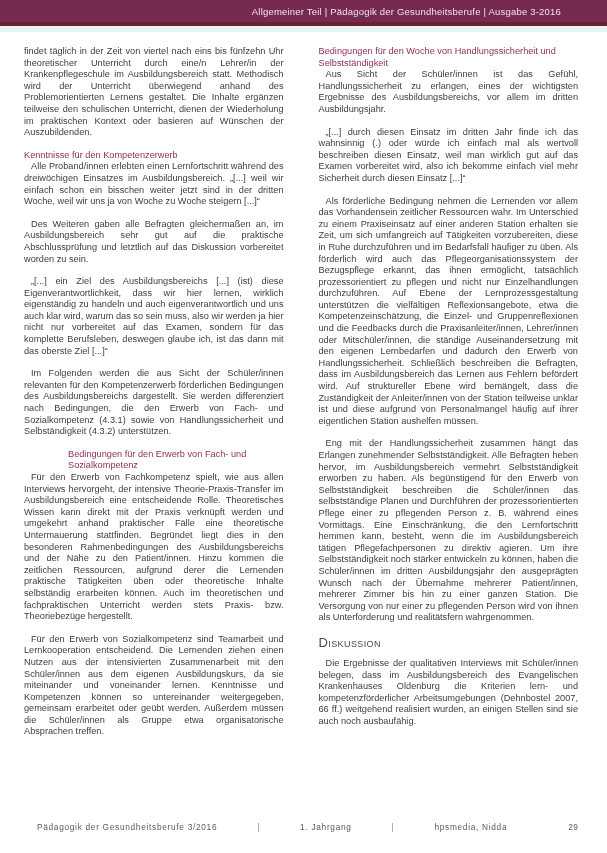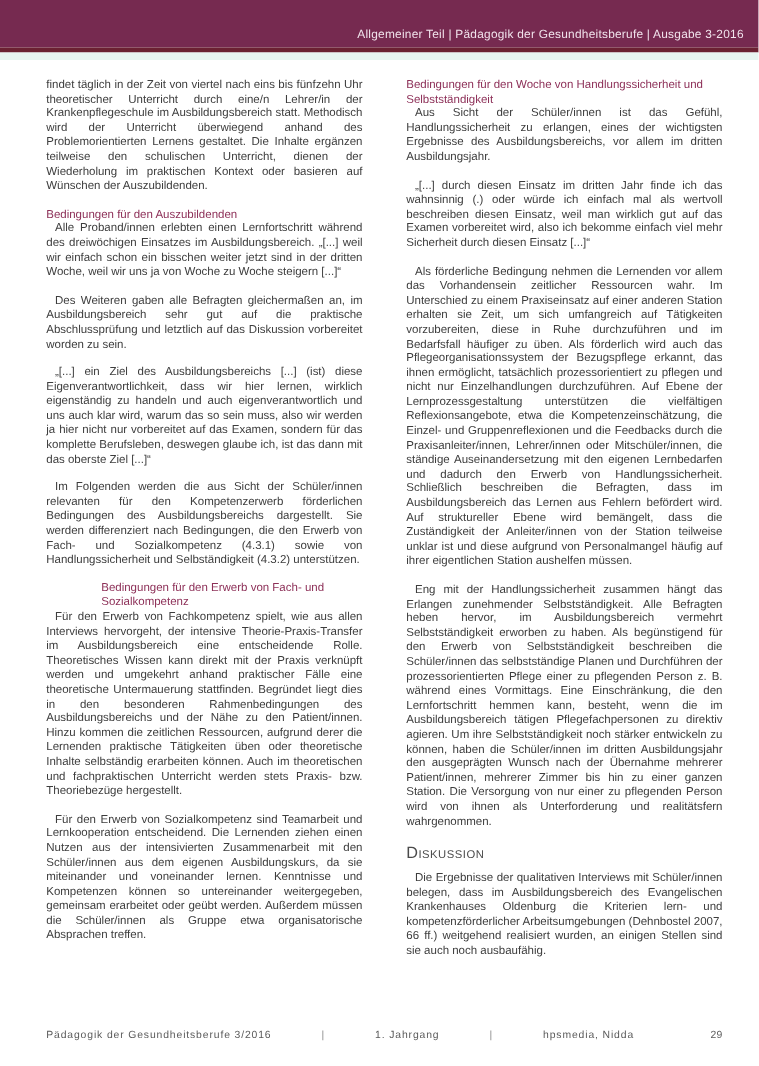--- a/index.html
+++ b/index.html
@@ -1,29 +1,29 @@
 <!DOCTYPE html>
 <html lang="de"><head>
 <meta charset="utf-8">
 <style>
   * { margin: 0; padding: 0; box-sizing: border-box; }
   html, body { width: 607px; height: 853px; background: #ffffff; }
   body { font-family: "Liberation Sans", sans-serif; }
   .page { position: relative; width: 607px; height: 853px; background: #ffffff; overflow: hidden; }
 
   .header-bar {
-    height: 38px; background: #762a50;
+    height: 22px; background: #762a50;
     display: flex; justify-content: flex-end; align-items: flex-end;
-    padding: 0 12px 5px 0;
+    padding: 0 46px 5px 0;
   }
   .header-title { color: #f1e3ec; font-size: 9.5px; letter-spacing: 0.2px; }
   .header-line { height: 4px; background: #6b2132; }
   .header-stripe { height: 6px; background: #e8f4f1; }
 
-  .content { display: flex; gap: 35px; padding: 14px 29px 0 37px; }
+  .content { display: flex; gap: 35px; padding: 14px 29px 0 24px; }
   .column { flex: 1; min-width: 0; }
 
   .block {
     font-size: 9.2px; line-height: 11.6px; color: #3d3d3d;
     text-align: justify; margin-bottom: 11px;
     overflow-wrap: break-word;
   }
   .block.indent { text-indent: 7px; }
   .block.heading {
     color: #8d3058; text-align: left; margin-bottom: 0; text-indent: 0;
@@ -50,21 +50,21 @@
 
   <header class="header-bar" style="background: rgb(118, 42, 80);">
     <span class="header-title">Allgemeiner Teil | Pädagogik der Gesundheitsberufe | Ausgabe 3-2016</span>
   </header>
   <div class="header-line" style="background: rgb(107, 33, 50);"></div>
   <div class="header-stripe" style="background: rgb(232, 244, 241);"></div>
 
   <main class="content">
     <div class="column">
         <div class="block paragraph">findet täglich in der Zeit von viertel nach eins bis fünfzehn Uhr theoretischer Unterricht durch eine/n Lehrer/in der Krankenpflegeschule im Ausbildungsbereich statt. Methodisch wird der Unterricht überwiegend anhand des Problemorientierten Lernens gestaltet. Die Inhalte ergänzen teilweise den schulischen Unterricht, dienen der Wiederholung im praktischen Kontext oder basieren auf Wünschen der Auszubildenden.</div>
-        <div class="block heading" style="color: rgb(141, 48, 88);">Bedingungen für den Auszubildenden</div>
+        <div class="block heading" style="color: rgb(141, 48, 88);">Kenntnisse für den Kompetenzerwerb</div>
         <div class="block paragraph indent">Alle Proband/innen erlebten einen Lernfortschritt während des dreiwöchigen Einsatzes im Ausbildungsbereich. „[...] weil wir einfach schon ein bisschen weiter jetzt sind in der dritten Woche, weil wir uns ja von Woche zu Woche steigern [...]“</div>
         <div class="block paragraph indent">Des Weiteren gaben alle Befragten gleichermaßen an, im Ausbildungsbereich sehr gut auf die praktische Abschlussprüfung und letztlich auf das Diskussion vorbereitet worden zu sein.</div>
         <div class="block paragraph indent">„[...] ein Ziel des Ausbildungsbereichs [...] (ist) diese Eigenverantwortlichkeit, dass wir hier lernen, wirklich eigenständig zu handeln und auch eigenverantwortlich und uns auch klar wird, warum das so sein muss, also wir werden ja hier nicht nur vorbereitet auf das Examen, sondern für das komplette Berufsleben, deswegen glaube ich, ist das dann mit das oberste Ziel [...]“</div>
         <div class="block paragraph indent">Im Folgenden werden die aus Sicht der Schüler/innen relevanten für den Kompetenzerwerb förderlichen Bedingungen des Ausbildungsbereichs dargestellt. Sie werden differenziert nach Bedingungen, die den Erwerb von Fach- und Sozialkompetenz (4.3.1) sowie von Handlungssicherheit und Selbständigkeit (4.3.2) unterstützen.</div>
         <div class="block heading" style="color: rgb(141, 48, 88); margin-left: 44px;">Bedingungen für den Erwerb von Fach- und Sozialkompetenz</div>
         <div class="block paragraph indent">Für den Erwerb von Fachkompetenz spielt, wie aus allen Interviews hervorgeht, der intensive Theorie-Praxis-Transfer im Ausbildungsbereich eine entscheidende Rolle. Theoretisches Wissen kann direkt mit der Praxis verknüpft werden und umgekehrt anhand praktischer Fälle eine theoretische Untermauerung stattfinden. Begründet liegt dies in den besonderen Rahmenbedingungen des Ausbildungsbereichs und der Nähe zu den Patient/innen. Hinzu kommen die zeitlichen Ressourcen, aufgrund derer die Lernenden praktische Tätigkeiten üben oder theoretische Inhalte selbständig erarbeiten können. Auch im theoretischen und fachpraktischen Unterricht werden stets Praxis- bzw. Theoriebezüge hergestellt.</div>
         <div class="block paragraph indent">Für den Erwerb von Sozialkompetenz sind Teamarbeit und Lernkooperation entscheidend. Die Lernenden ziehen einen Nutzen aus der intensivierten Zusammenarbeit mit den Schüler/innen aus dem eigenen Ausbildungskurs, da sie miteinander und voneinander lernen. Kenntnisse und Kompetenzen können so untereinander weitergegeben, gemeinsam erarbeitet oder geübt werden. Außerdem müssen die Schüler/innen als Gruppe etwa organisatorische Absprachen treffen.</div>
       </div>
     <div class="column">
         <div class="block heading" style="color: rgb(141, 48, 88);">Bedingungen für den Woche von Handlungssicherheit und Selbstständigkeit</div>

